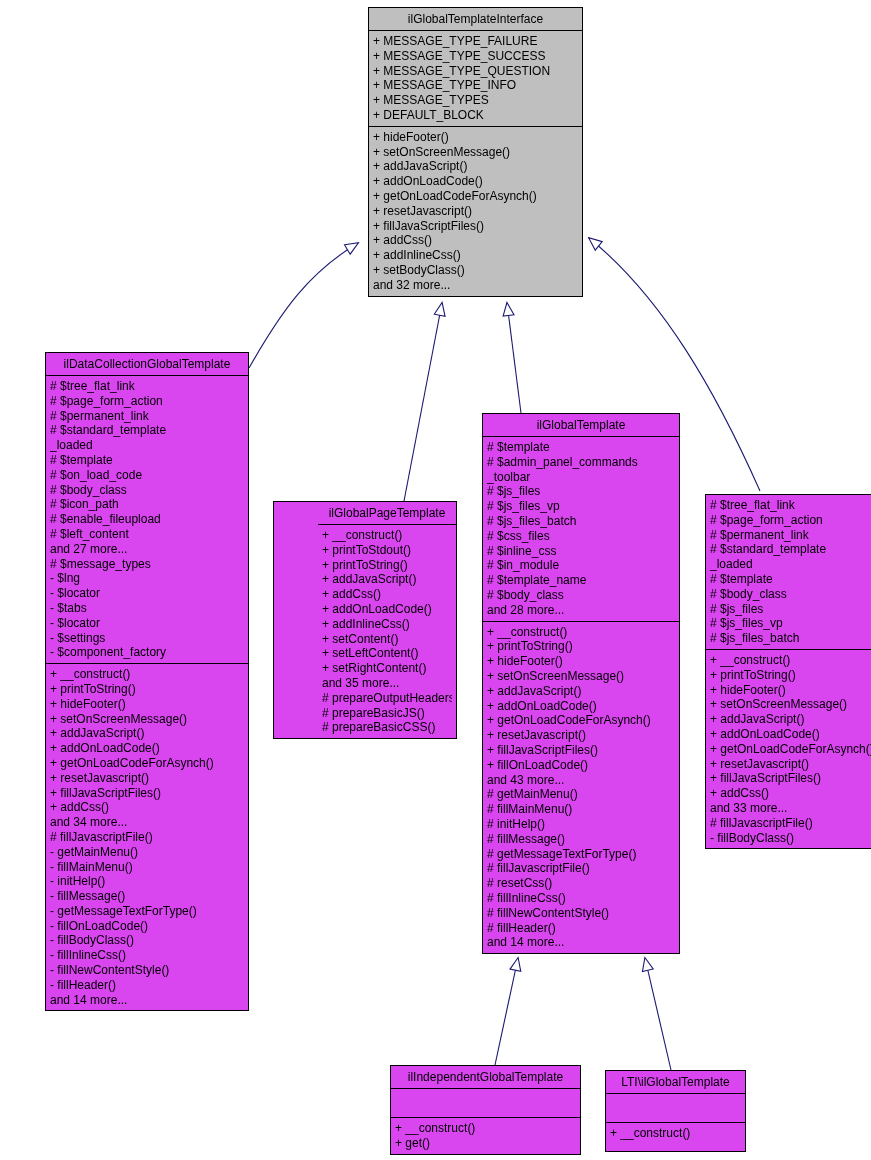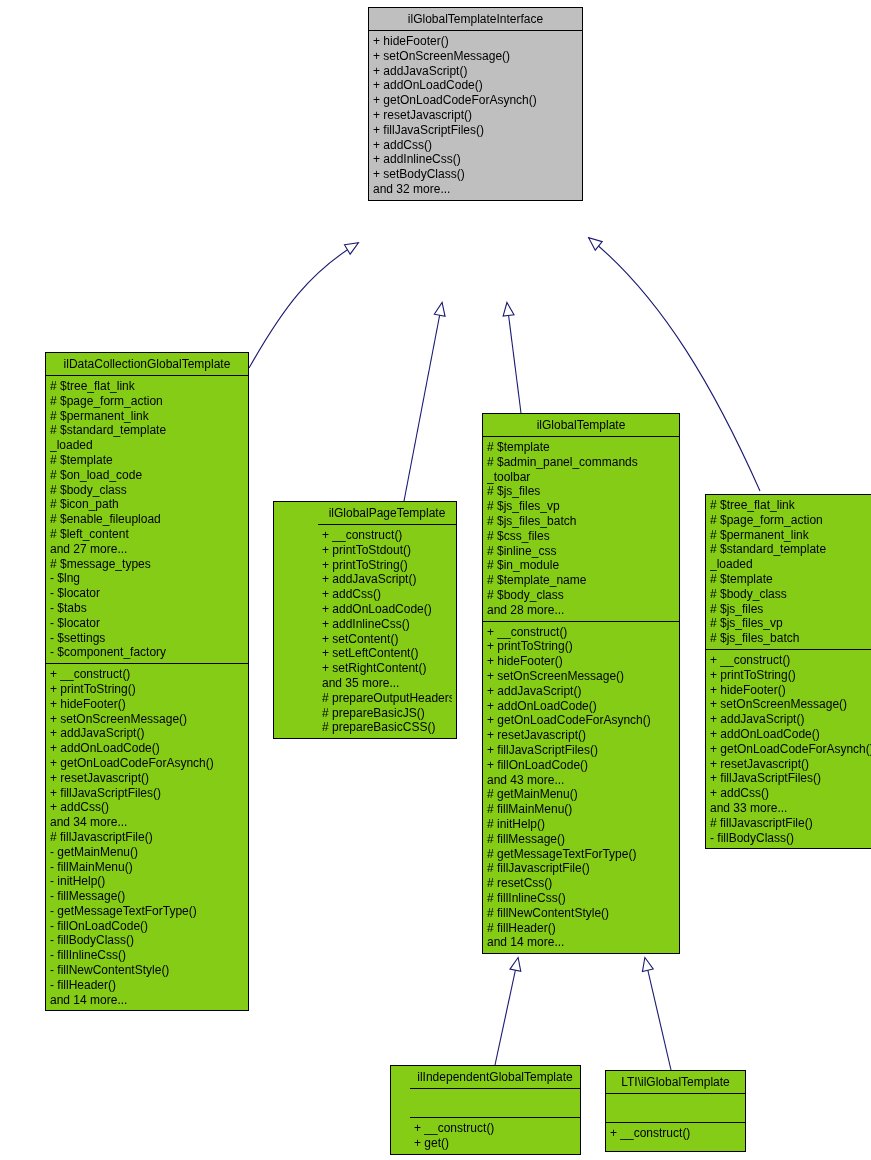--- a/index.html
+++ b/index.html
@@ -14,21 +14,21 @@
     width: 871px; height: 1160px;
     overflow: hidden;
     margin-left: 38px;
   }
   #arrows {
     position: absolute; left: 0; top: 0;
     width: 871px; height: 1160px;
   }
   .uml-class {
     position: absolute;
-    background: #84cc16;
+    background: #d946ef;
     border: 1px solid #000000;
     font-size: 12px;
     line-height: 14.8px;
     box-sizing: border-box;
   }
   .uml-class.highlight { background: #bfbfbf; }
   .uml-title {
     text-align: center;
     padding: 3px 5px;
     height: 16px;
@@ -67,20 +67,28 @@
     <path class="arrow-path" marker-end="url(#inherit-head)" d="M 211 368 C 245 308, 272 272, 320 243"></path>
     <path class="arrow-path" marker-end="url(#inherit-head)" d="M 366 501 L 404 303"></path>
     <path class="arrow-path" marker-end="url(#inherit-head)" d="M 483 413 L 469 303"></path>
     <path class="arrow-path" marker-end="url(#inherit-head)" d="M 722 491 C 678 392, 625 298, 551 238"></path>
     <path class="arrow-path" marker-end="url(#inherit-head)" d="M 457 1065 L 480 958"></path>
     <path class="arrow-path" marker-end="url(#inherit-head)" d="M 633 1070 L 607 958"></path>
   </svg>
 
   <div class="uml-class highlight" style="left:330px; top:7px; width:215px;">
     <div class="uml-title">ilGlobalTemplateInterface</div>
+    <div class="uml-section">
+        <div class="uml-line">+ MESSAGE_TYPE_FAILURE</div>
+        <div class="uml-line">+ MESSAGE_TYPE_SUCCESS</div>
+        <div class="uml-line">+ MESSAGE_TYPE_QUESTION</div>
+        <div class="uml-line">+ MESSAGE_TYPE_INFO</div>
+        <div class="uml-line">+ MESSAGE_TYPES</div>
+        <div class="uml-line">+ DEFAULT_BLOCK</div>
+      </div>
     <div class="uml-section">
         <div class="uml-line">+ hideFooter()</div>
         <div class="uml-line">+ setOnScreenMessage()</div>
         <div class="uml-line">+ addJavaScript()</div>
         <div class="uml-line">+ addOnLoadCode()</div>
         <div class="uml-line">+ getOnLoadCodeForAsynch()</div>
         <div class="uml-line">+ resetJavascript()</div>
         <div class="uml-line">+ fillJavaScriptFiles()</div>
         <div class="uml-line">+ addCss()</div>
         <div class="uml-line">+ addInlineCss()</div>
@@ -224,21 +232,21 @@
         <div class="uml-line">+ getOnLoadCodeForAsynch()</div>
         <div class="uml-line">+ resetJavascript()</div>
         <div class="uml-line">+ fillJavaScriptFiles()</div>
         <div class="uml-line">+ addCss()</div>
         <div class="uml-line">and 33 more...</div>
         <div class="uml-line"># fillJavascriptFile()</div>
         <div class="uml-line">- fillBodyClass()</div>
       </div>
   </div>
 
-  <div class="uml-class" style="left:352px; top:1065px; width:191px;padding-left:19px;">
+  <div class="uml-class" style="left:352px; top:1065px; width:191px;">
     <div class="uml-title">ilIndependentGlobalTemplate</div>
     <div class="uml-section"></div>
     <div class="uml-section">
         <div class="uml-line">+ __construct()</div>
         <div class="uml-line">+ get()</div>
       </div>
   </div>
 
   <div class="uml-class" style="left:567px; top:1070px; width:141px;">
     <div class="uml-title">LTI\ilGlobalTemplate</div>

